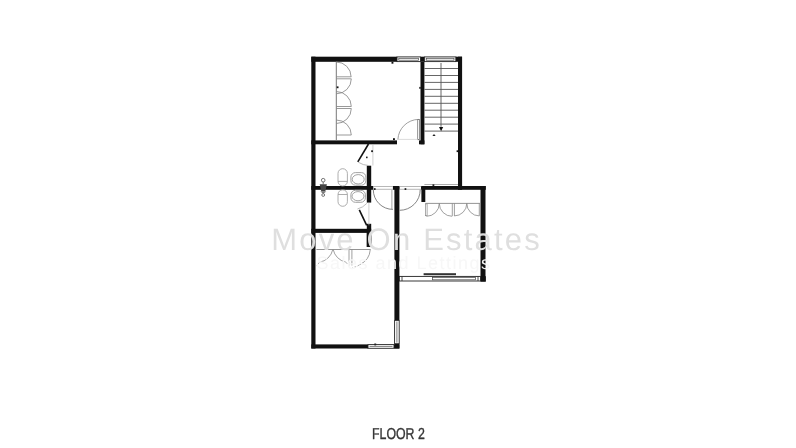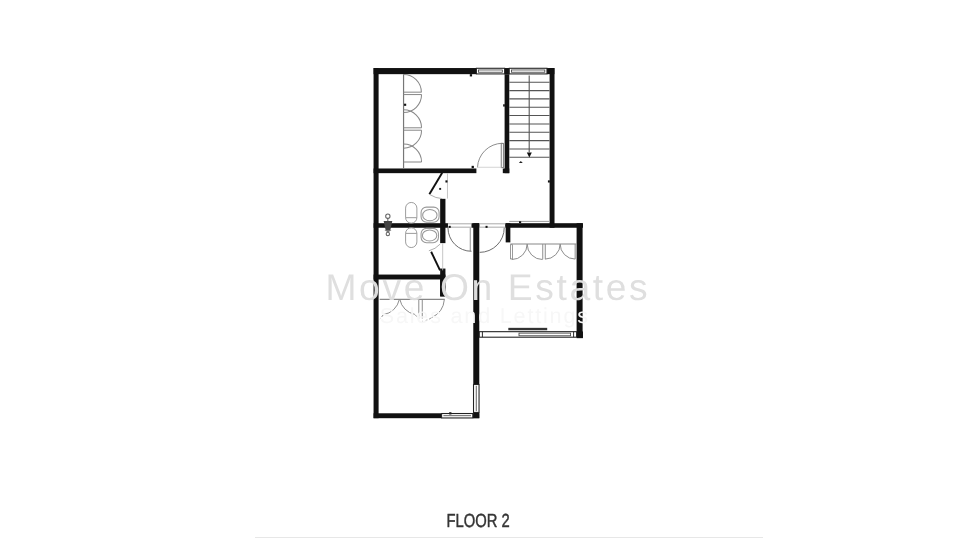--- a/index.html
+++ b/index.html
@@ -1,16 +1,16 @@
 <!DOCTYPE html>
 <html><head>
 <meta charset="utf-8">
 <style>
   html,body{margin:0;padding:0;background:#fff;}
-  .page{position:relative;width:796px;height:448px;background:#a3a3a3;overflow:hidden;
+  .page{position:relative;width:796px;height:448px;background:#14b8a6;overflow:hidden;
         font-family:"Liberation Sans", sans-serif;}
 </style>
 </head>
 <body>
 <div class="page">
 <svg width="796" height="448" viewBox="0 0 796 448" style="text-rendering:geometricPrecision">
 <rect x="0" y="0" width="796" height="448" fill="#ffffff"></rect>
 
 <rect x="315.5" y="61.8" width="105.2" height="78.6" fill="#ffffff"></rect>
 

